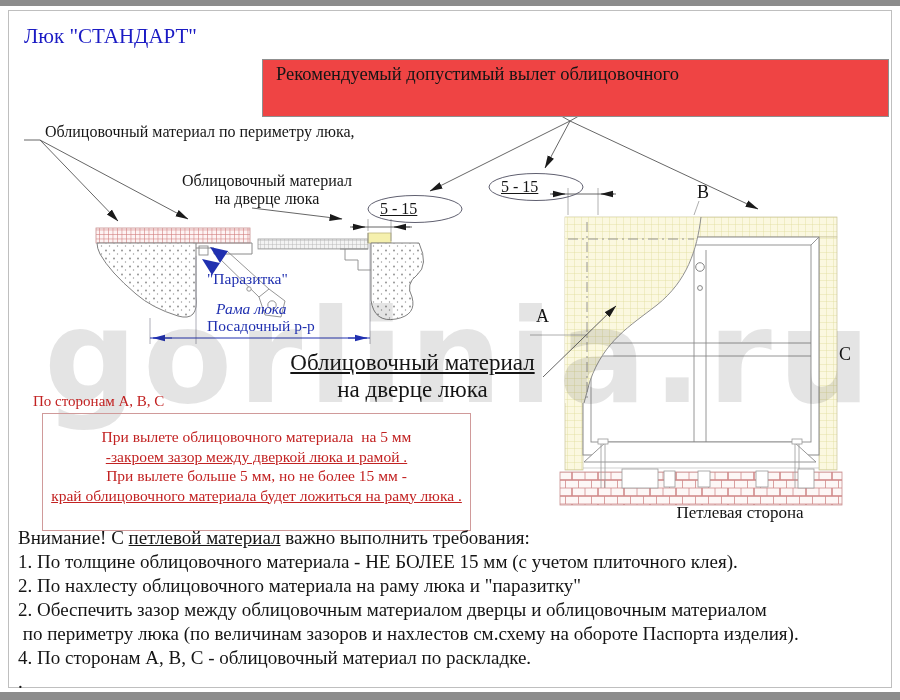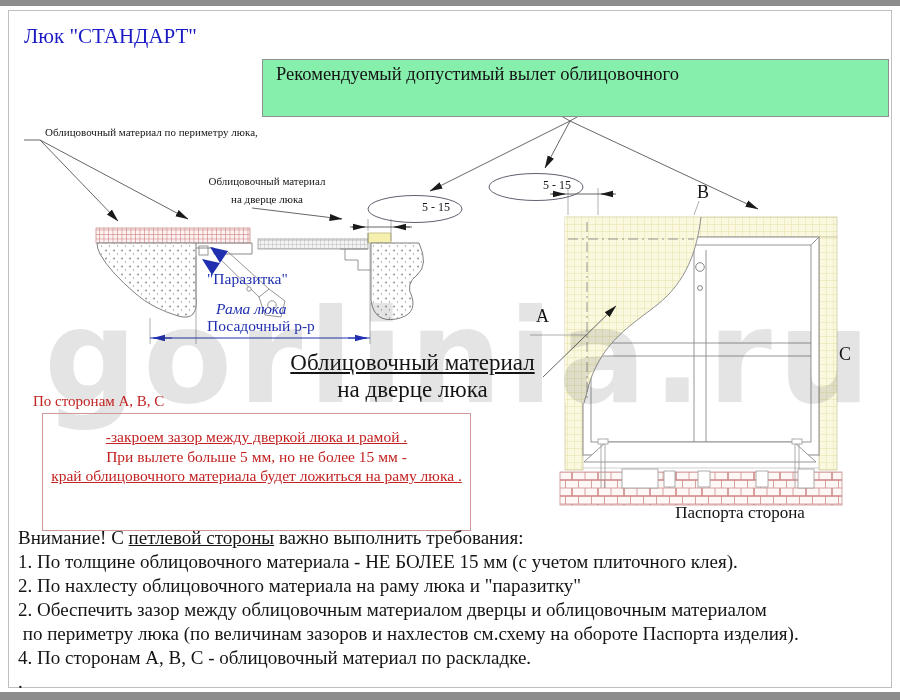--- a/index.html
+++ b/index.html
@@ -10,26 +10,26 @@
   .border-frame{position:absolute;left:8px;top:10px;width:882px;height:676px;
                 border:1.5px solid #bfbfbf;}
   svg.draw{position:absolute;left:0;top:0;z-index:1;}
   .watermark{position:absolute;left:44px;top:281px;z-index:2;
              font-family:"DejaVu Sans", sans-serif;font-weight:bold;
              font-size:130px;letter-spacing:6px;color:rgba(45,45,45,0.13);
              white-space:nowrap;pointer-events:none;}
   .lbl{position:absolute;z-index:3;color:#151515;font-family:"Liberation Serif",serif;}
   .title{left:24px;top:24px;font-size:21px;color:#1b1bc4;}
   .recbox{left:262px;top:59px;width:612px;height:54px;border:1px solid #8f8f8f;
-          background:#86efac;font-size:18.5px;line-height:25px;padding:2px 0 0 13px;}
-  .lblsm{font-size:11px;line-height:18px;}
+          background:#ef4444;font-size:18.5px;line-height:25px;padding:2px 0 0 13px;}
+  .lblsm{font-size:16px;line-height:18px;}
   .perimeter{left:37px;top:123px;}
   .perimeter .ind{padding-left:8px;}
   .doorsm{left:181px;top:172px;width:172px;text-align:center;}
-  .offset{font-size:12px;width:70px;text-align:right;}
+  .offset{font-size:16px;width:70px;text-align:left;text-decoration:underline;}
   .blue{color:#2030b0;font-size:15.5px;}
   .biglbl{left:270px;top:349px;width:285px;text-align:center;font-size:23px;line-height:27px;}
   .biglbl .u1{text-decoration:underline;}
   .redhead{left:33px;top:393px;font-size:15px;color:#c22222;}
   .redbox{left:42px;top:413px;width:427px;height:103px;border:1px solid #d09a9a;
           color:#c22222;font-size:15.5px;line-height:19.5px;text-align:center;
           padding-top:13px;}
   .redbox div{white-space:pre;}
   .redbox .ul{text-decoration:underline;text-align:center;}
   .abc{font-size:18px;}
@@ -176,32 +176,33 @@
 
   <div class="lbl biglbl">
     <div class="u1">Облицовочный материал</div>
     <div>на дверце люка</div>
   </div>
 
   <div class="lbl abc" style="left:536px;top:306px;">А</div>
   <div class="lbl abc" style="left:697px;top:182px;">В</div>
   <div class="lbl abc" style="left:839px;top:344px;">С</div>
 
-  <div class="lbl hinge">Паспорта сторона</div>
+  <div class="lbl hinge">Петлевая сторона</div>
 
   <div class="lbl redhead">По сторонам А, В, С</div>
 
   <div class="lbl redbox">
+    <div>При вылете облицовочного материала  на 5 мм</div>
     <div class="ul">-закроем зазор между дверкой люка и рамой .</div>
     <div>При вылете больше 5 мм, но не более 15 мм -</div>
     <div class="ul">край облицовочного материала будет ложиться на раму люка .</div>
   </div>
 
   <div class="lbl req">
-    <div><span>Внимание! С </span><span class="u">петлевой стороны</span><span> важно выполнить требования:</span></div>
+    <div><span>Внимание! С </span><span class="u">петлевой материал</span><span> важно выполнить требования:</span></div>
     <div>1. По толщине облицовочного материала - НЕ БОЛЕЕ 15 мм (с учетом плиточного клея).</div>
     <div>2. По нахлесту облицовочного материала на раму люка и "паразитку"</div>
     <div>2. Обеспечить зазор между облицовочным материалом дверцы и облицовочным материалом</div>
     <div> по периметру люка (по величинам зазоров и нахлестов см.схему на обороте Паспорта изделия).</div>
     <div>4. По сторонам А, В, С - облицовочный материал по раскладке.</div>
     <div>.</div>
   </div>
 </div>
 
 </body></html>

